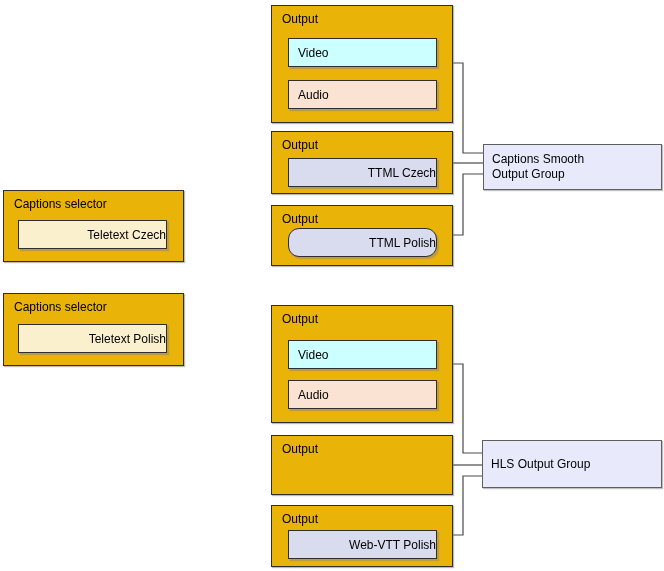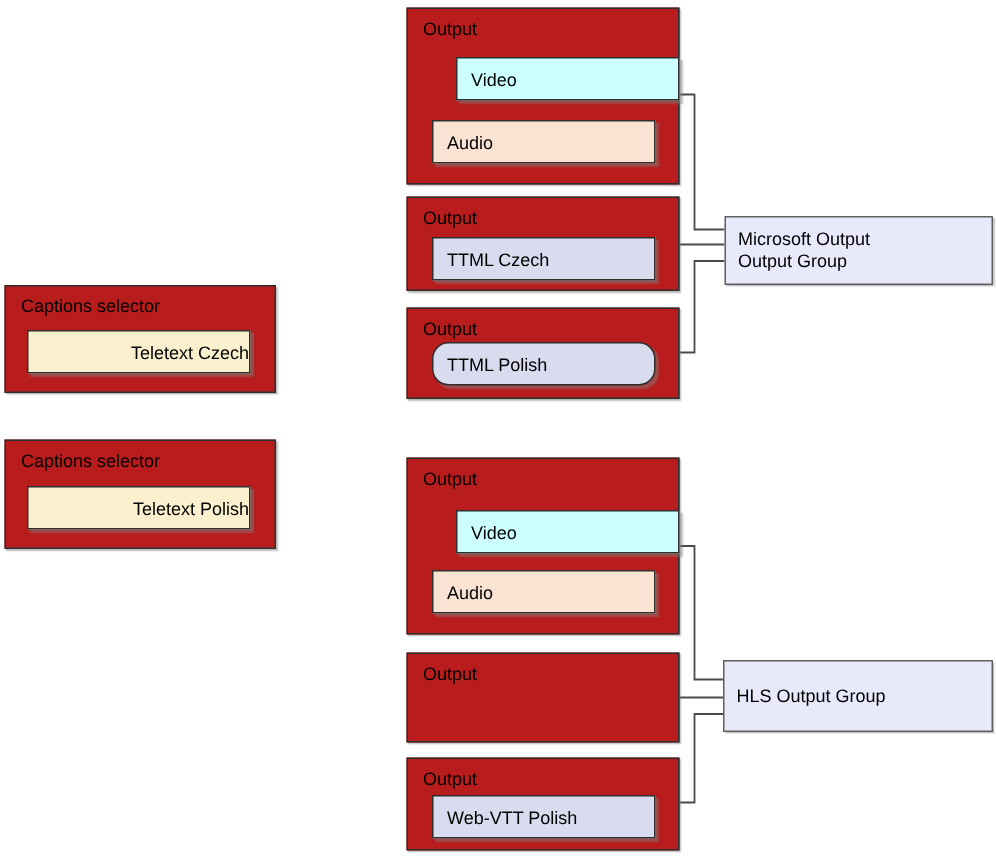--- a/index.html
+++ b/index.html
@@ -4,33 +4,33 @@
 <style>
   html,body{margin:0;padding:0;background:#ffffff;}
   .canvas{
     position:relative;width:664px;height:571px;background:#ffffff;
     font-family:"Liberation Sans", sans-serif;font-size:12px;color:#000;
     overflow:hidden;
   }
   .canvas *{box-sizing:border-box;}
   svg.connectors{position:absolute;left:0;top:0;width:664px;height:571px;}
   .outer{
-    position:absolute;background:#b91c1c;border:1px solid #2f2f2f;
+    position:absolute;background:#eab308;border:1px solid #2f2f2f;
     box-shadow:1px 1px 1px rgba(130,130,130,.55);
     padding-left:43px;
   }
   .box-title{position:absolute;left:10px;top:6px;white-space:nowrap;}
   .item{
     position:absolute;width:149px;height:29px;border:1px solid #2f2f2f;
     box-shadow:2px 2px 1px rgba(130,130,130,.45);
     display:flex;align-items:center;padding-left:9px;white-space:nowrap;
   }
-  .fill-video{background:#ccffff;margin-left:16px;}
+  .fill-video{background:#ccffff;}
   .fill-audio{background:#fae3d2;}
-  .fill-caption{background:#d9dcee;}
+  .fill-caption{background:#d9dcee;justify-content:flex-end;}
   .fill-cream{background:#fbf0ce;justify-content:flex-end;}
   .group{
     position:absolute;background:#e8eafb;border:1px solid #5f5f5f;
     box-shadow:1px 1px 1px rgba(130,130,130,.5);
     display:flex;align-items:center;padding-left:8px;
     white-space:pre-line;line-height:15px;
   }
   
   .sel1{left:3px;top:190px;width:181px;height:72px;}
   .sel2{left:3px;top:293px;width:181px;height:73px;}
@@ -121,21 +121,21 @@
   </div>
 
   <div class="outer out6">
     <div class="box-title">Output</div>
     <div class="item fill-caption i-cap">
       <span>Web-VTT Polish</span>
     </div>
   </div>
 
   <div class="group ms-group">
-    <span>Microsoft Output
+    <span>Captions Smooth
 Output Group</span>
   </div>
 
   <div class="group hls-group">
     <span>HLS Output Group</span>
   </div>
 
 </div>
 
 </body></html>

